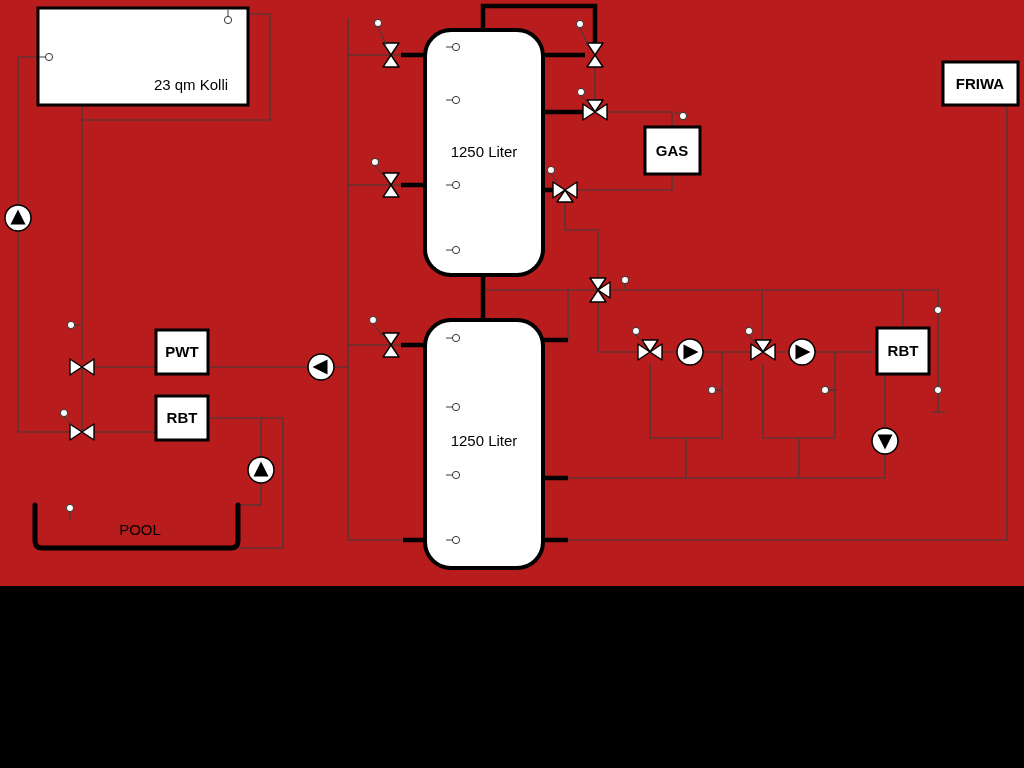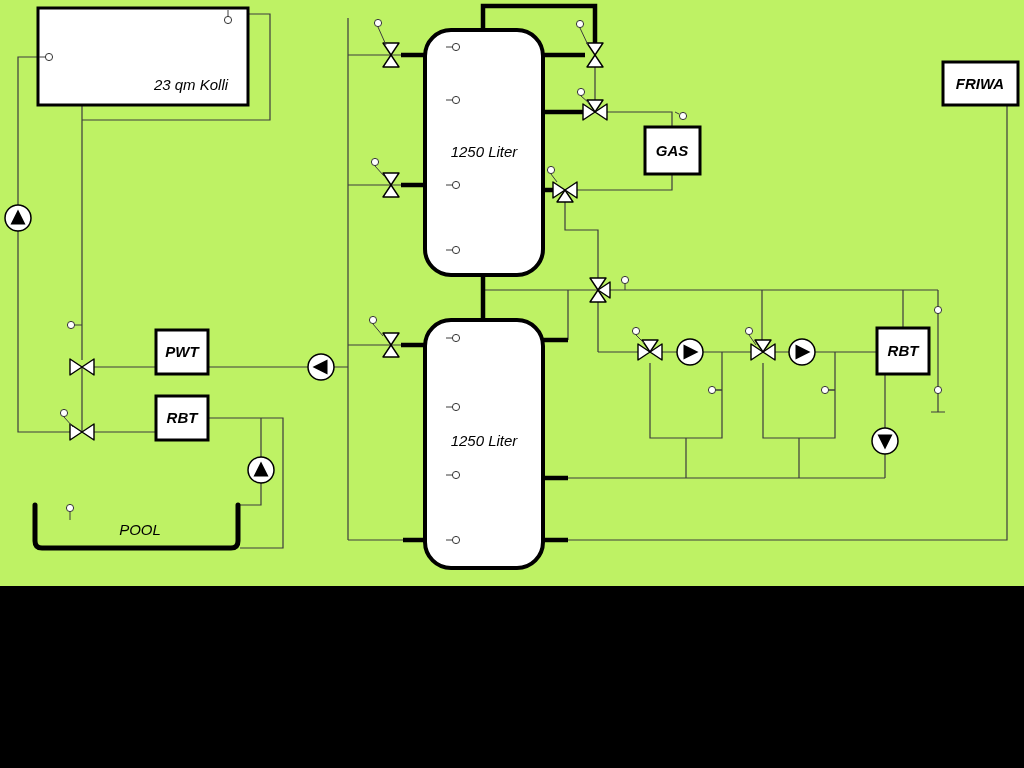--- a/index.html
+++ b/index.html
@@ -1,17 +1,17 @@
 <!DOCTYPE html>
 <html><head>
 <meta charset="utf-8">
 <style>
   html,body{margin:0;padding:0;background:#000;}
-  .stage{position:relative;width:1024px;height:768px;background:#bef264;overflow:hidden;
-         font-family:"Liberation Sans",sans-serif;font-style:italic;}
+  .stage{position:relative;width:1024px;height:768px;background:#b91c1c;overflow:hidden;
+         font-family:"Liberation Sans",sans-serif;}
   .schematic{position:absolute;left:0;top:0;}
   .bottom-bar{position:absolute;left:0;top:586px;width:1024px;height:182px;background:#000;}
   .pipe{stroke:#3c3c3c;stroke-width:1.2;fill:none;}
   .stub{stroke:#3c3c3c;stroke-width:1;fill:none;}
   .pipe-thick{stroke:#000;stroke-width:4.5;fill:none;}
   .box{fill:#fff;stroke:#000;}
   .vt{fill:#fff;stroke:#000;stroke-width:1.4;stroke-linejoin:round;}
   .lbl{font-size:15px;fill:#000;text-anchor:middle;}
   .lbl-b{font-weight:bold;}
 </style>

